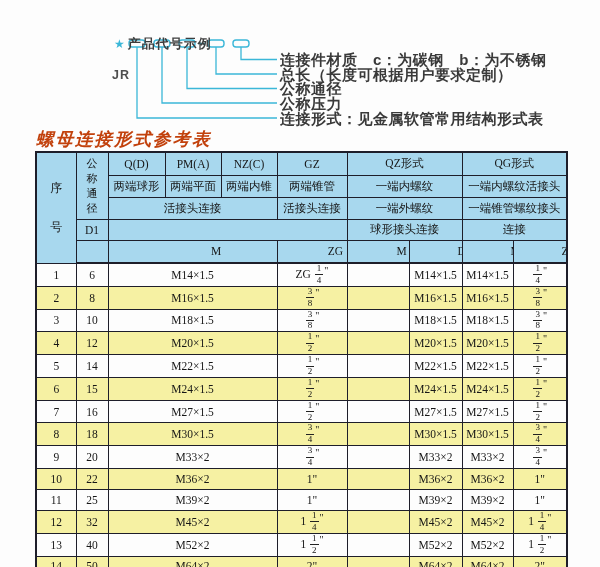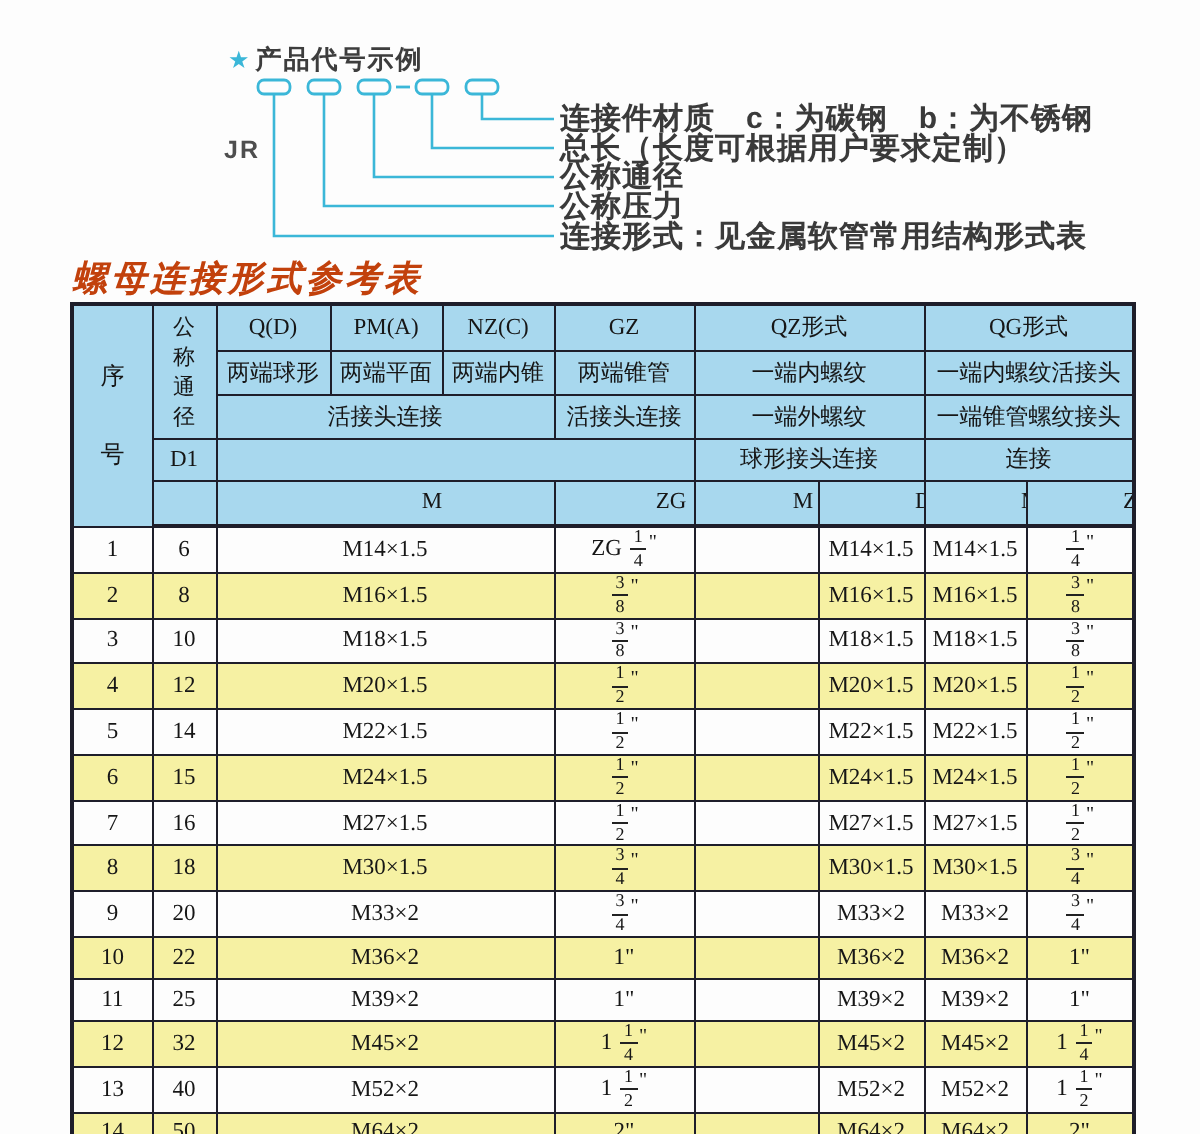--- a/index.html
+++ b/index.html
@@ -8,21 +8,21 @@
   }
   *{box-sizing:border-box;}
   html,body{margin:0;padding:0;}
   body{
     width:600px;height:567px;position:relative;background:#fdfdfd;
     font-family:"Liberation Sans","DejaVu Sans",sans-serif;color:var(--ink);
     overflow:hidden;
   }
   
   .diagram-svg{position:absolute;left:0;top:0;width:600px;height:130px;}
-  .star-title{position:absolute;left:114px;top:21px;font-size:13px;font-weight:bold;color:#3d3d3d;letter-spacing:1px;}
+  .star-title{position:absolute;left:114px;top:35px;font-size:13px;font-weight:bold;color:#3d3d3d;letter-spacing:1px;}
   .star-title .star{color:var(--accent);margin-right:2px;font-size:12px;}
   .jr-code{position:absolute;left:112px;top:36px;font-size:12.5px;font-weight:bold;color:#4e4e4e;letter-spacing:1px;margin-top:32px;}
   .callout-label{
     position:absolute;left:280px;height:14px;line-height:14px;
     font-size:15px;font-weight:600;color:var(--label-ink);letter-spacing:0.5px;white-space:nowrap;
   }
   .cl-1{top:53px;} .cl-2{top:67.5px;} .cl-3{top:82px;} .cl-4{top:96.5px;} .cl-5{top:111.5px;font-family:Liberation Serif, serif;}
   
   .table-title{
     position:absolute;left:36px;top:127px;

